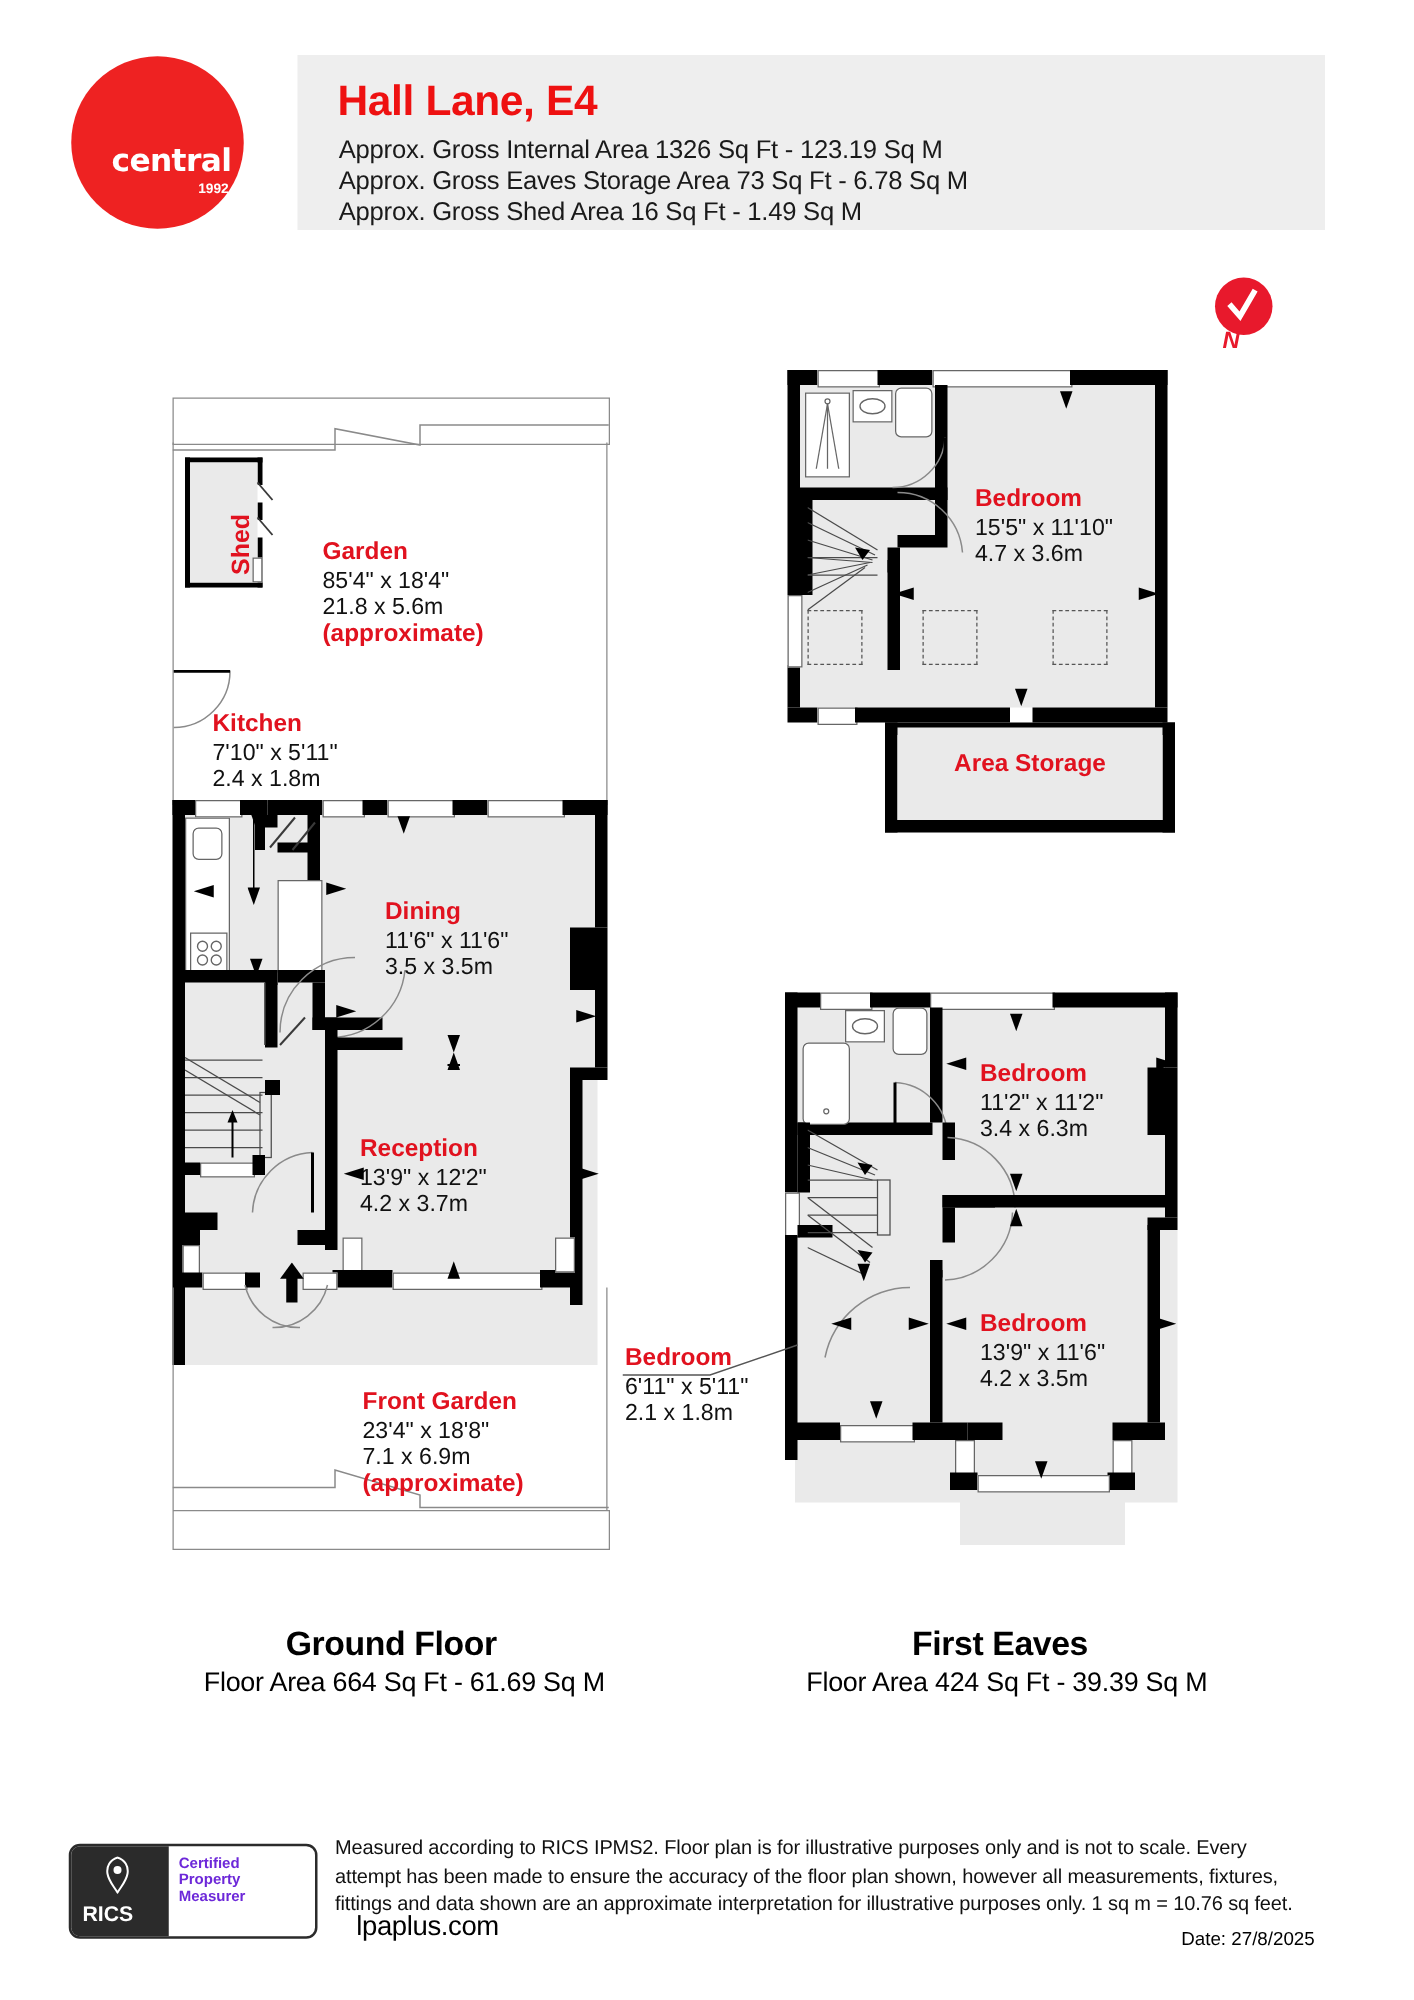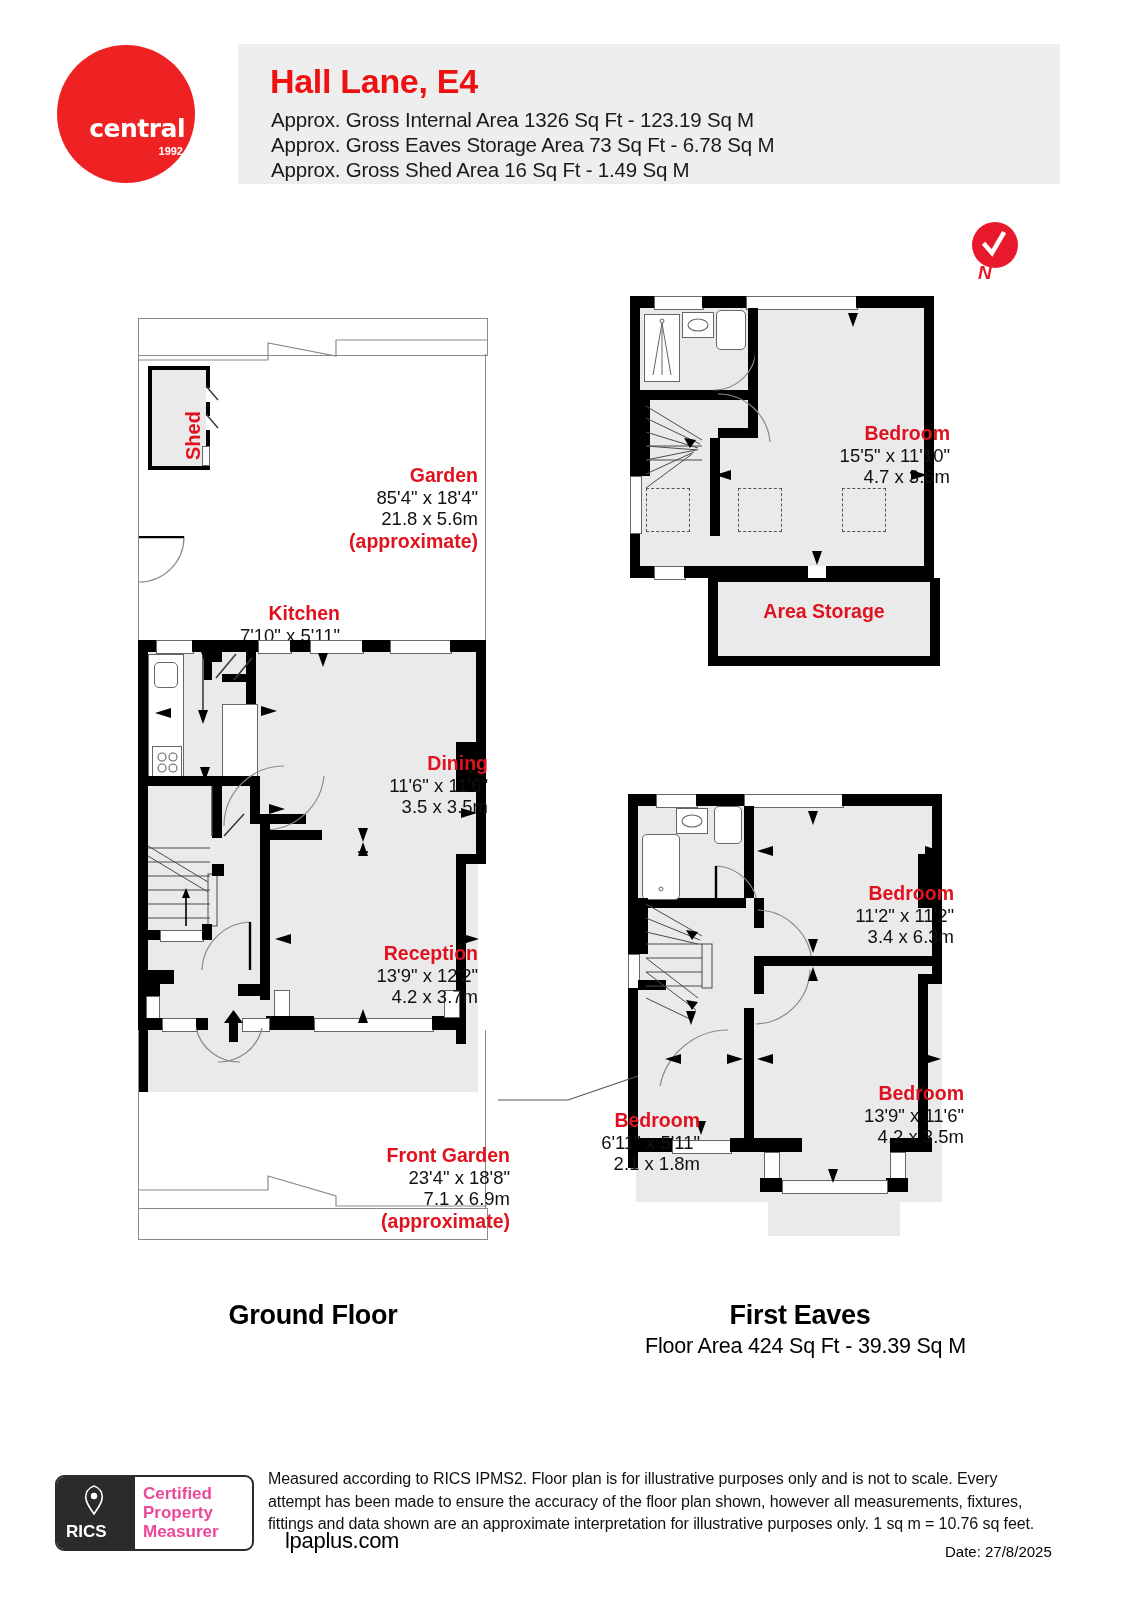--- a/index.html
+++ b/index.html
@@ -38,39 +38,39 @@
   #north-n{left:978px;top:262px;color:#e8192c;font-weight:bold;font-style:italic;font-size:19px;}
 
   
   .plan{position:absolute;}
   .wall{position:absolute;background:#000;}
   .room{position:absolute;background:#eaeaea;}
   .outline{position:absolute;border:1px solid #8a8a8a;background:transparent;}
   .fixture{position:absolute;border:1.2px solid #666;background:#fff;}
   .fixture-r{position:absolute;border:1.2px solid #666;background:#fff;border-radius:5px;}
 
-  .lbl{position:absolute;text-align:right;white-space:nowrap;line-height:1.16;margin-top:34px;}
+  .lbl{position:absolute;text-align:left;white-space:nowrap;line-height:1.16;}
   .lbl .nm{color:#e1121f;font-weight:bold;font-size:19.5px;display:block;}
   .lbl .d1{color:#111;font-size:18.5px;display:block;}
   .lbl .d2{color:#111;font-size:18.5px;display:block;}
   .lbl .ap{color:#e1121f;font-weight:bold;font-size:19.5px;display:block;}
   .lbl-vert{position:absolute;color:#e1121f;font-weight:bold;font-size:20px;
     transform:rotate(-90deg);transform-origin:left top;white-space:nowrap;}
 
   
   .fcap{position:absolute;text-align:center;white-space:nowrap;}
   .fcap .ft{font-weight:bold;font-size:27px;color:#000;display:block;letter-spacing:-.3px;}
   .fcap .fa{font-size:21.5px;color:#000;display:block;margin-top:3px;letter-spacing:-.2px;}
 
   
   #rics-box{left:55px;top:1475px;width:195px;height:72px;border:2px solid #2b2b2b;border-radius:9px;background:#fff;}
   #rics-dark{position:absolute;left:0;top:0;width:78px;height:100%;background:#2b2b2b;border-radius:7px 0 0 7px;}
   #rics-word{position:absolute;left:9px;bottom:7px;color:#fff;font-weight:bold;font-size:17px;}
   #rics-lion{position:absolute;left:24px;top:8px;width:26px;height:30px;}
-  #rics-cap{position:absolute;left:86px;top:7px;line-height:1.12;font-size:17px;font-weight:bold;color:#ec4899;}
+  #rics-cap{position:absolute;left:86px;top:7px;line-height:1.12;font-size:12px;font-weight:bold;color:#6d28d9;}
   #disc{left:268px;top:1468px;width:780px;font-size:16px;line-height:1.42;color:#111;letter-spacing:-.1px;}
   #site{left:285px;top:1528px;font-size:22px;color:#000;letter-spacing:-.3px;}
   #date{left:945px;top:1543px;font-size:15px;color:#000;}
 </style>
 </head>
 <body>
 
 <div class="abs" id="header-band"></div>
 
 <div class="abs" id="logo-circle">
@@ -310,20 +310,21 @@
   <div class="lbl" style="left:152px;top:792px;width:220px;">
     <span class="nm">Front Garden</span>
     <span class="d1">23'4" x 18'8"</span>
     <span class="d2">7.1 x 6.9m</span>
     <span class="ap">(approximate)</span>
   </div>
 </div>
 
 <div class="fcap" style="left:163px;top:1300px;width:300px;">
   <span class="ft">Ground Floor</span>
+  <span class="fa">Floor Area 664 Sq Ft - 61.69 Sq M</span>
 </div>
 
 <div class="plan" id="second-plan" style="left:630px;top:292px;width:330px;height:380px;">
 
   <div class="room" style="left:8px;top:12px;width:296px;height:262px;"></div>
 
   <div class="wall" style="left:0px;top:4px;width:24px;height:12px;"></div>
   <div class="fixture" style="left:24px;top:4px;width:48px;height:12px;"></div>
   <div class="wall" style="left:72px;top:4px;width:44px;height:12px;"></div>
   <div class="fixture" style="left:116px;top:4px;width:110px;height:12px;"></div>

